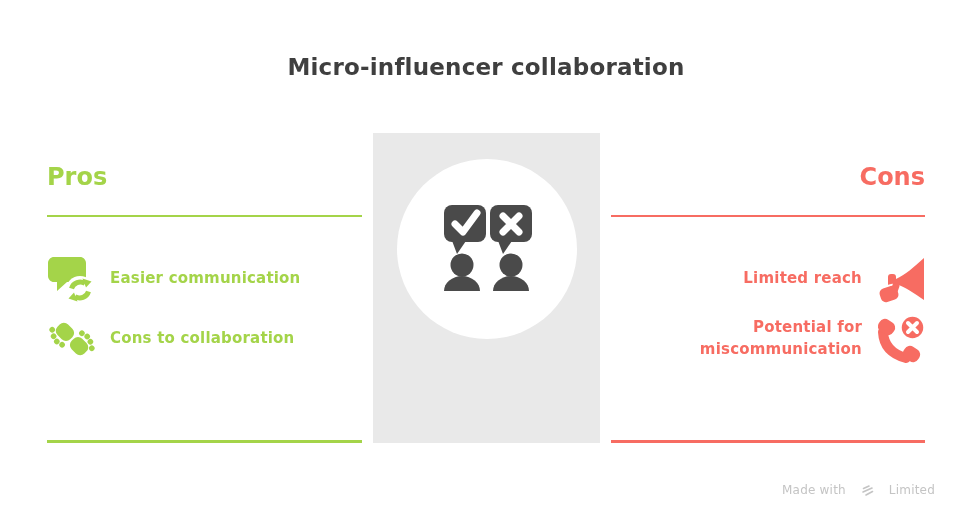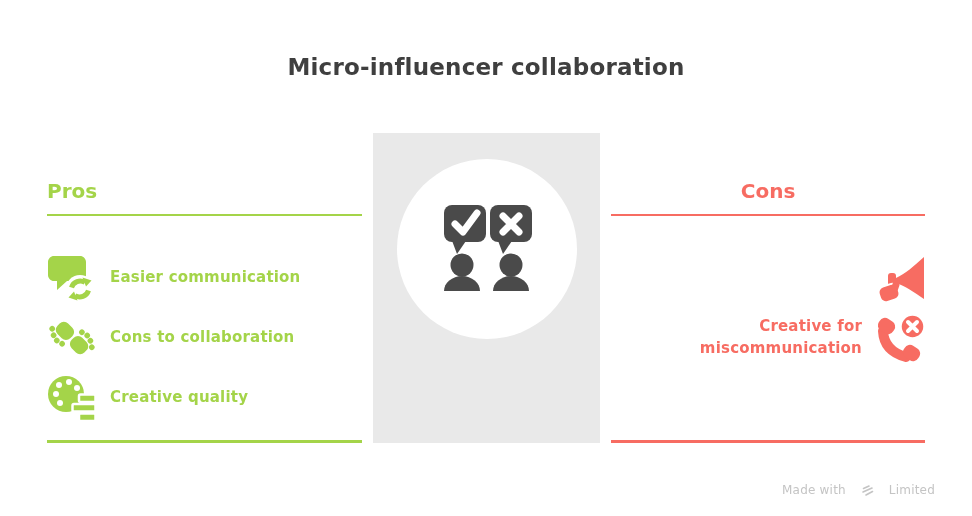--- a/index.html
+++ b/index.html
@@ -19,24 +19,24 @@
     text-align:center;font-size:23px;font-weight:700;
     color:var(--title-text);letter-spacing:.2px;
   }
 
   
   .panel{position:absolute;top:165px;height:278px;border-bottom:3px solid currentColor;}
   .panel.pros{left:47px;width:315px;color:var(--pros-accent);}
   .panel.cons{left:611px;width:314px;color:var(--cons-accent);}
 
   .panel-header{
-    font-size:20px;font-weight:700;line-height:24px;
-    padding-bottom:11px;border-bottom:2px solid currentColor;margin-top:14px;
+    font-size:24px;font-weight:700;line-height:24px;
+    padding-bottom:26px;border-bottom:2px solid currentColor;
   }
-  .panel.cons .panel-header{text-align:center;}
+  .panel.cons .panel-header{text-align:right;}
 
   .items{margin-top:37px;}
   .item{display:flex;align-items:center;gap:13px;height:50px;margin-bottom:10px;}
   .panel.cons .item{justify-content:flex-end;}
   .item-label{font-size:15px;font-weight:600;letter-spacing:.2px;line-height:1.45;}
   .panel.cons .item-label{text-align:right;max-width:170px;}
   .item-icon{width:50px;height:50px;flex:none;display:block;}
 
   
   .center-art{position:absolute;left:373px;top:133px;width:227px;height:310px;}
@@ -86,38 +86,20 @@
             <circle cx="45.5" cy="17.5" r="2.8"></circle>
             <circle cx="22" cy="36" r="2.8"></circle>
             <circle cx="16" cy="37.5" r="2.8"></circle>
             <circle cx="10" cy="36" r="2.8"></circle>
             <circle cx="4.5" cy="32.5" r="2.8"></circle>
           </g>
         </svg>
         <span class="item-label">Cons to collaboration</span>
       </div>
 
-      <div class="item">
-        <svg class="item-icon" viewBox="0 0 50 50">
-          <circle cx="19" cy="21" r="18" fill="currentColor"></circle>
-          <g fill="#fff">
-            <circle cx="12" cy="12" r="3"></circle>
-            <circle cx="22" cy="9" r="3"></circle>
-            <circle cx="30" cy="15" r="3"></circle>
-            <circle cx="9" cy="21" r="3"></circle>
-            <circle cx="13" cy="30" r="3"></circle>
-          </g>
-          <g fill="currentColor" stroke="#fff" stroke-width="2.5">
-            <rect x="32" y="21.5" width="16.5" height="7.5" rx="1.5"></rect>
-            <rect x="25.5" y="31" width="23" height="7.5" rx="1.5"></rect>
-            <rect x="32" y="40.5" width="16.5" height="7.5" rx="1.5"></rect>
-          </g>
-        </svg>
-        <span class="item-label">Creative quality</span>
-      </div>
 
     </div>
   </div>
 
   <div class="center-art">
     <svg viewBox="0 0 227 310">
       <rect width="227" height="310" fill="var(--panel-bg,#E9E9E9)"></rect>
       <circle cx="114" cy="116" r="90" fill="#fff"></circle>
       <g fill="var(--figure,#4A4A4A)">
         <rect x="71" y="72" width="42" height="37" rx="8"></rect>
@@ -134,32 +116,33 @@
         <path d="M130 83 L146 99 M146 83 L130 99"></path>
       </g>
     </svg>
   </div>
 
   <div class="panel cons">
     <div class="panel-header">Cons</div>
     <div class="items">
 
       <div class="item">
+        <span class="item-label">Limited reach</span>
         <svg class="item-icon" viewBox="0 0 50 50">
           <path fill="currentColor" d="M21 25 C30 21 39 13 49 4 L49 46 C39 39 30 33 21 30 Z"></path>
           <rect x="13" y="20" width="8" height="13" rx="3" fill="currentColor"></rect>
           <g transform="rotate(-18 14 40)">
             <rect x="4" y="32" width="20" height="16" rx="6" fill="currentColor" stroke="#fff" stroke-width="2"></rect>
           </g>
           <rect x="17" y="29" width="7" height="9" rx="2" fill="currentColor" transform="rotate(20 20 33)"></rect>
         </svg>
       </div>
 
       <div class="item">
-        <span class="item-label">Creative for miscommunication</span>
+        <span class="item-label">Potential for miscommunication</span>
         <svg class="item-icon" viewBox="0 0 50 50">
           <path d="M8 18 Q9 38 31 44" fill="none" stroke="currentColor" stroke-width="10" stroke-linecap="round"></path>
           <rect x="3" y="6" width="17" height="14" rx="6" fill="currentColor" transform="rotate(32 11.5 13)"></rect>
           <rect x="28" y="33" width="17" height="14" rx="6" fill="currentColor" transform="rotate(32 36.5 40)"></rect>
           <circle cx="37.5" cy="13.5" r="12" fill="currentColor" stroke="#fff" stroke-width="2.5"></circle>
           <path d="M33 9 L42 18 M42 9 L33 18" fill="none" stroke="#fff" stroke-width="4" stroke-linecap="round"></path>
         </svg>
       </div>
 
     </div>

